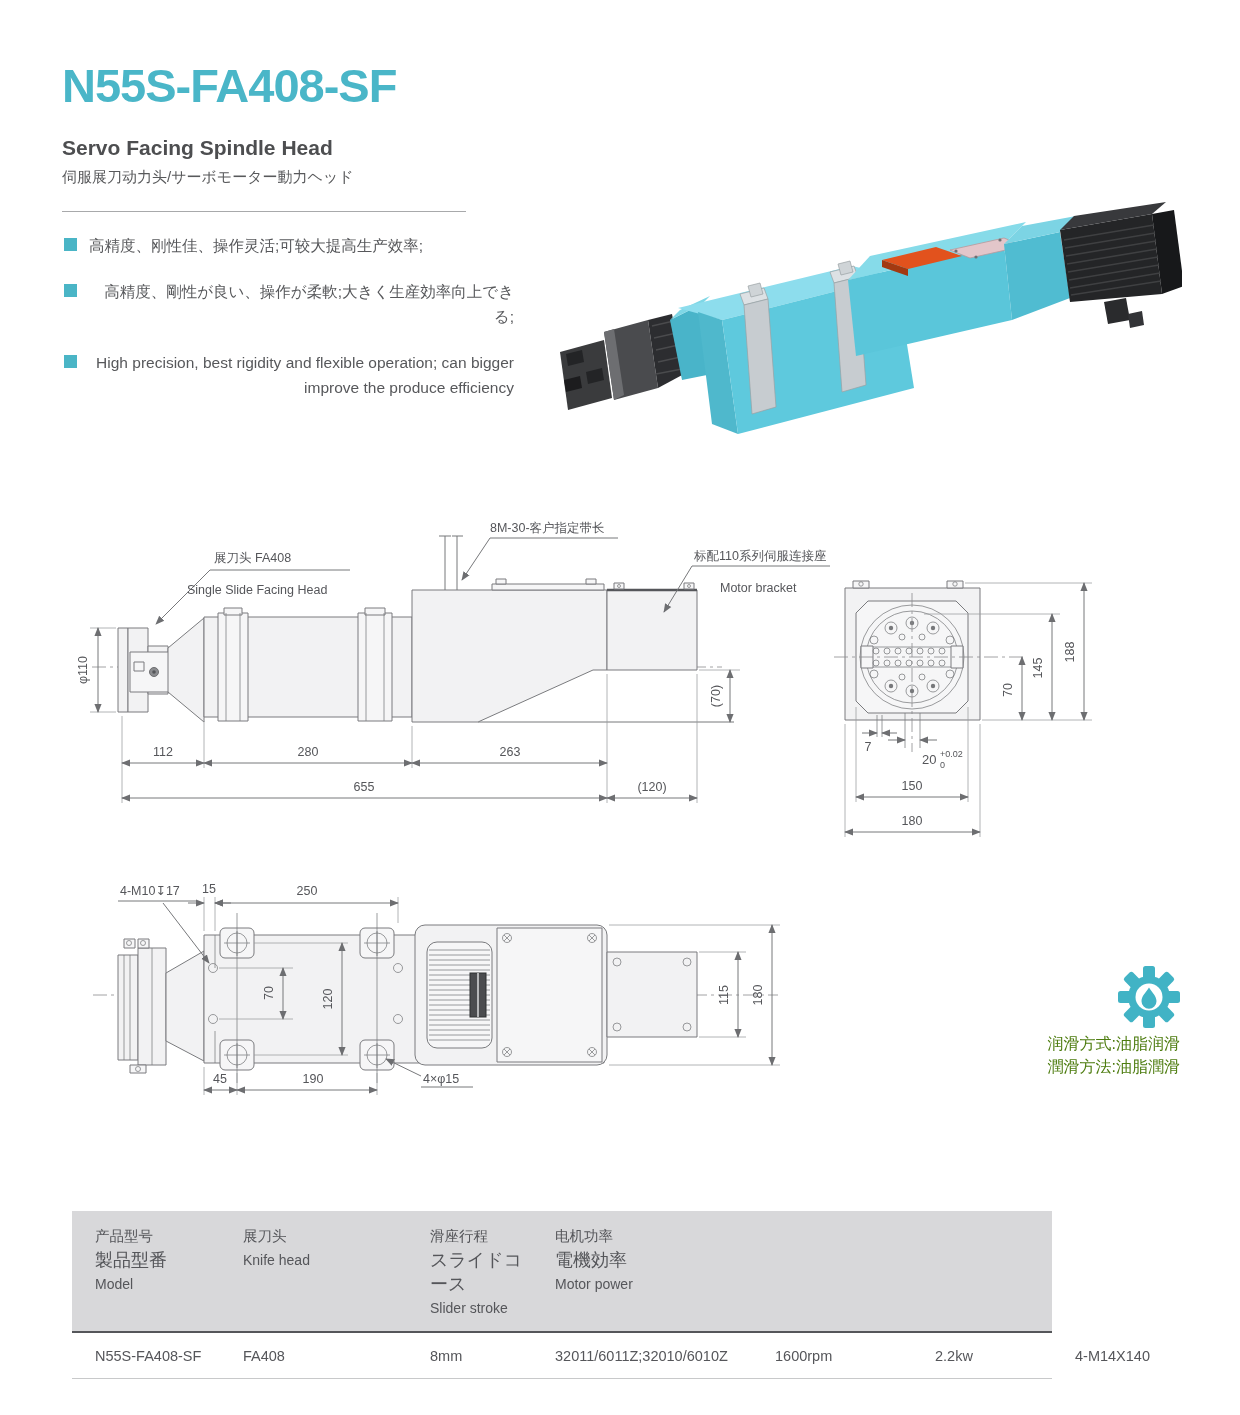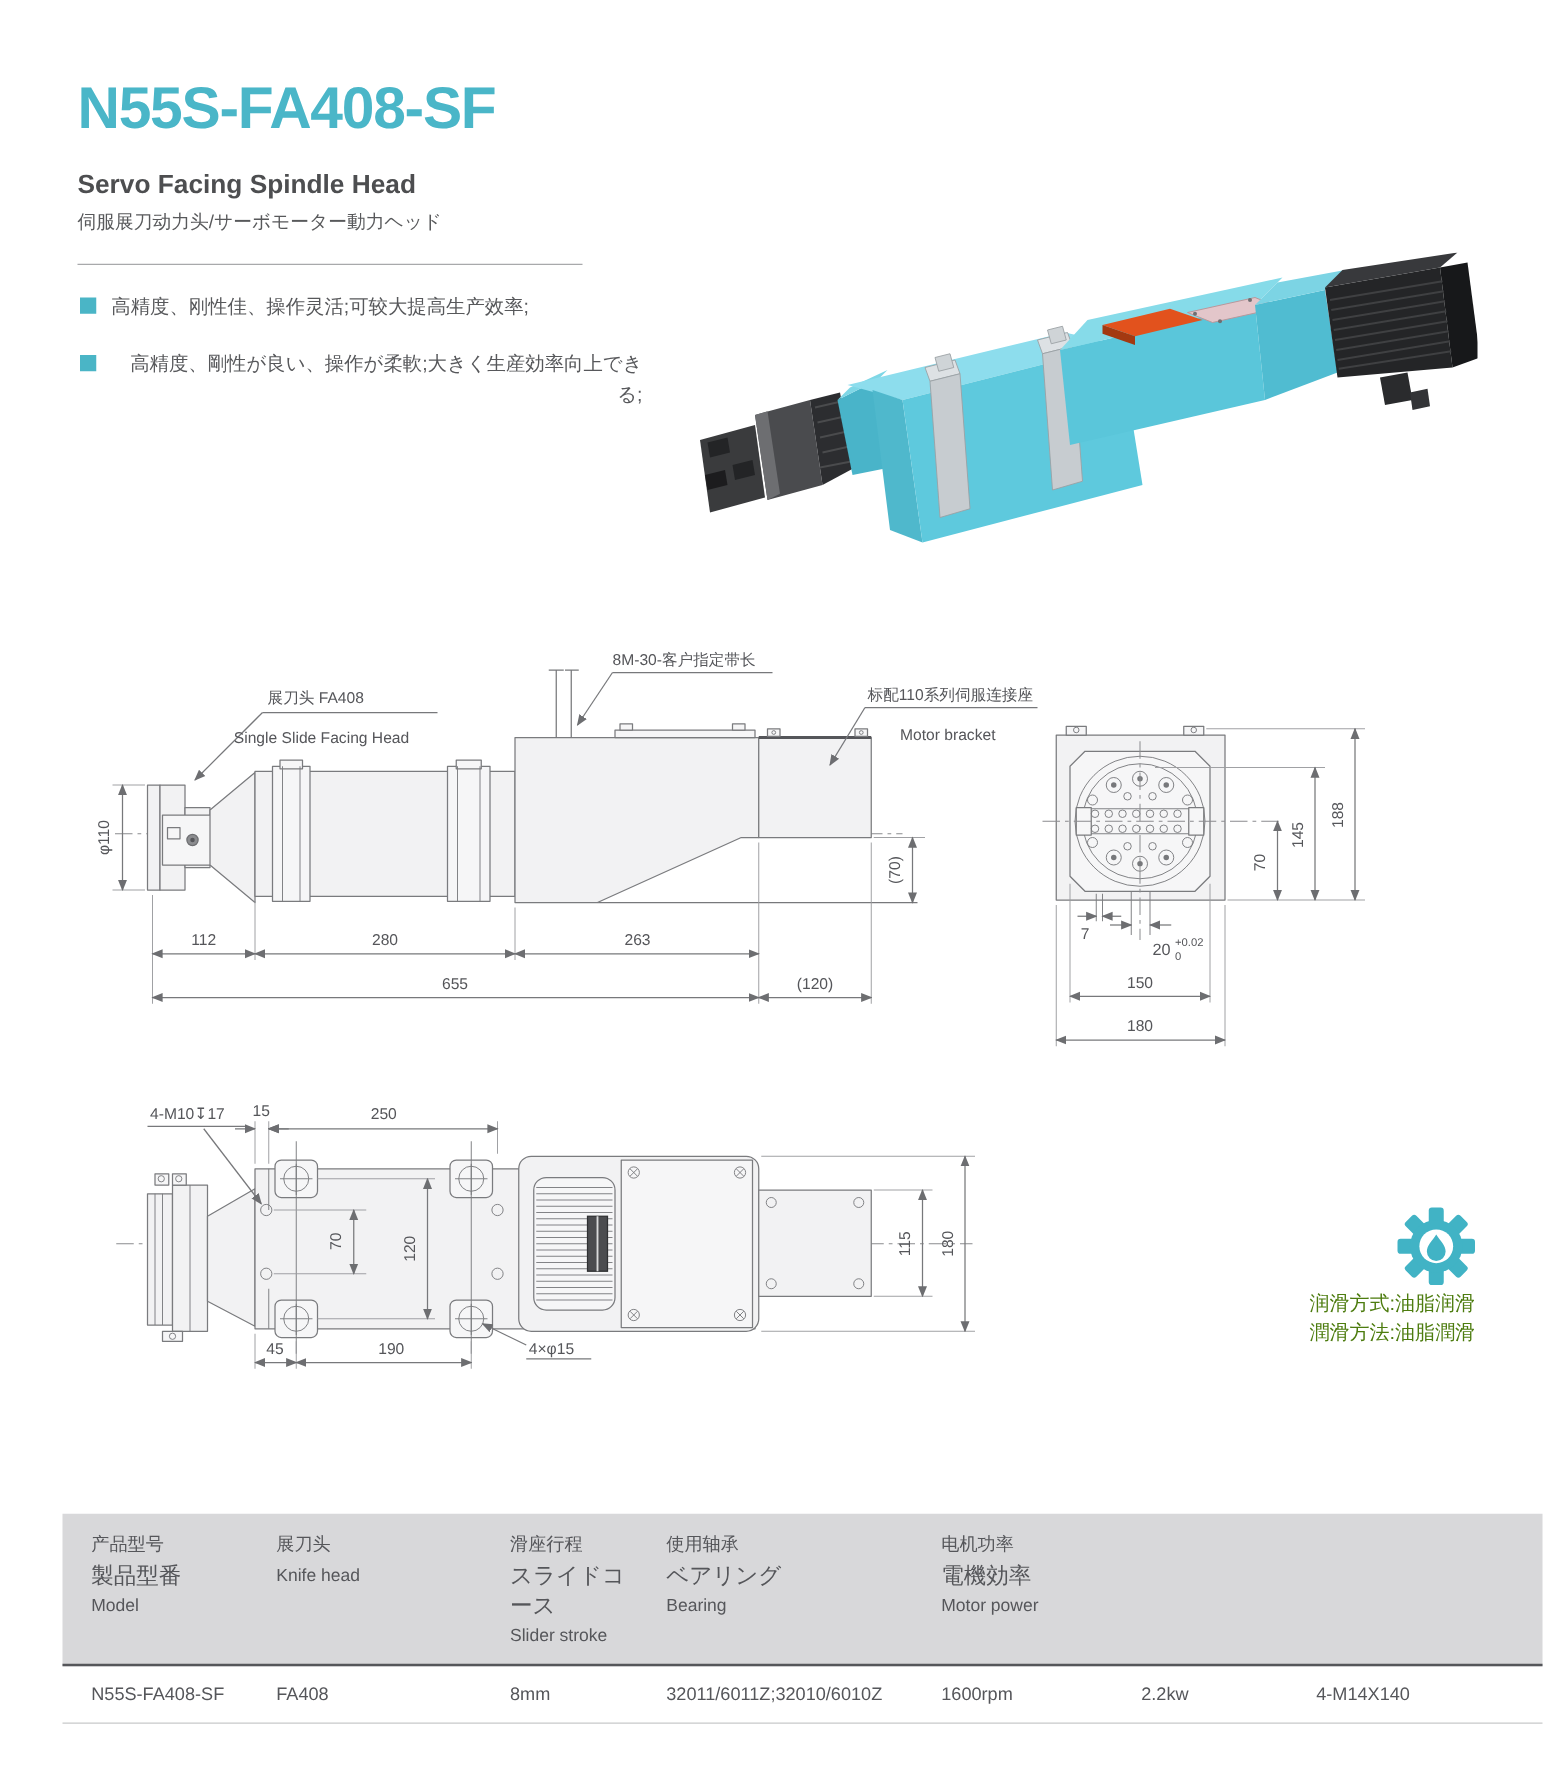--- a/index.html
+++ b/index.html
@@ -15,21 +15,21 @@
 
   .features{left:62px;top:233px;width:452px;text-align:right;}
   .feature{display:flex;margin-bottom:21px;}
   .bullet{flex:0 0 13px;width:13px;height:13px;background:#4ab5c6;margin:5px 12px 0 2px;}
   .ftext{font-size:15.5px;line-height:1.62;color:#57585b;}
 
   .lube-text{left:800px;top:1032px;width:380px;text-align:right;color:#4d7c0f;}
   .lube-text .cjk{font-size:16px;line-height:23px;}
   .lube-text .en{font-size:15.5px;line-height:23px;}
 
-  .spec{left:50px;top:1211px;width:1184px;}
+  .spec{left:72px;top:1211px;width:980px;}
   .spec .hdr{display:grid;grid-template-columns:148px 187px 125px 220px 160px 140px 136px;
     background:#d8d8da;border-bottom:2px solid #55565a;padding:13px 0 11px 0;}
   .spec .hdr .cell{padding-left:23px;color:#55565a;}
   .spec .hdr .cn{font-size:14.5px;line-height:24px;}
   .spec .hdr .jp{font-size:18px;line-height:24px;}
   .spec .hdr .en{font-size:14px;line-height:24px;}
   .spec .row{display:grid;grid-template-columns:148px 187px 125px 220px 160px 140px 136px;
     border-bottom:1px solid #c8c9ca;padding:15px 0 14px 0;}
   .spec .row .cell{padding-left:23px;font-size:14.5px;color:#55565a;}
 
@@ -54,20 +54,24 @@
   <div class="abs rule"></div>
 
   <div class="abs features">
     <div class="feature">
       <span class="bullet"></span>
       <span class="ftext">高精度、刚性佳、操作灵活;可较大提高生产效率;</span>
     </div>
     <div class="feature">
       <span class="bullet"></span>
       <span class="ftext">高精度、剛性が良い、操作が柔軟;大きく生産効率向上できる;</span>
+    </div>
+    <div class="feature">
+      <span class="bullet"></span>
+      <span class="ftext">High precision, best rigidity and flexible operation; can bigger improve the produce efficiency</span>
     </div>
   </div>
 
   <svg class="abs" style="left:552px;top:202px;" width="630" height="250" viewBox="0 0 630 250">
 
     <g>
       <polygon points="8,150 52,138 60,196 16,208" fill="#3a3b3d"></polygon>
       <polygon points="14,152 30,148 32,160 16,164" fill="#232426"></polygon>
       <polygon points="34,170 50,166 52,178 36,182" fill="#232426"></polygon>
       <polygon points="12,178 28,174 30,186 14,190" fill="#1c1c1e"></polygon>
@@ -459,25 +463,20 @@
       <div class="cell">
         <div class="cn">展刀头</div>
         <div class="en">Knife head</div>
       </div>
       <div class="cell">
         <div class="cn">滑座行程</div>
         <div class="jp">スライドコース</div>
         <div class="en">Slider stroke</div>
       </div>
       <div class="cell">
-        <div class="cn">使用轴承</div>
-        <div class="jp">ベアリング</div>
-        <div class="en">Bearing</div>
-      </div>
-      <div class="cell">
         <div class="cn">电机功率</div>
         <div class="jp">電機効率</div>
         <div class="en">Motor power</div>
       </div>
     </div>
     <div class="row">
       <div class="cell">N55S-FA408-SF</div>
       <div class="cell">FA408</div>
       <div class="cell">8mm</div>
       <div class="cell">32011/6011Z;32010/6010Z</div>

